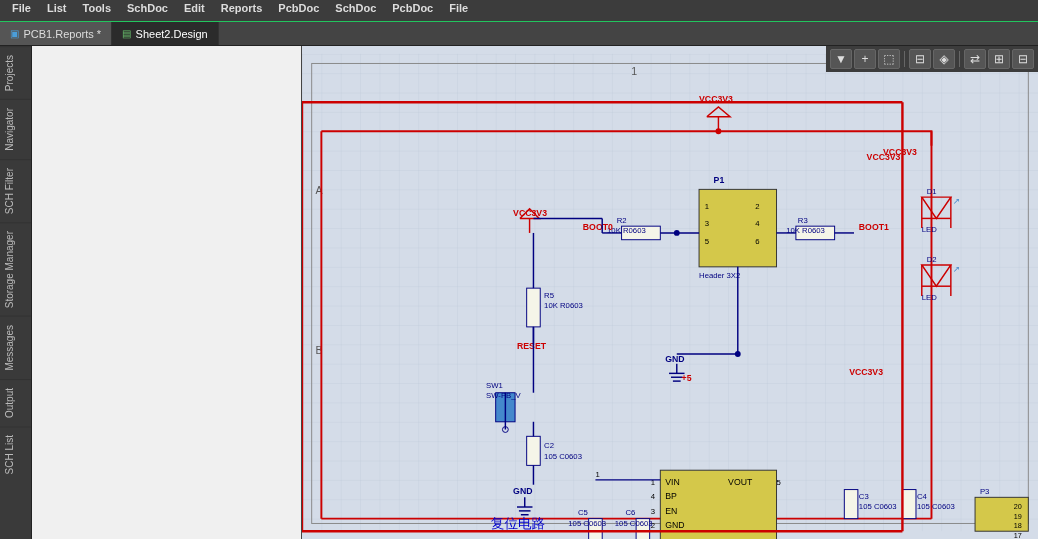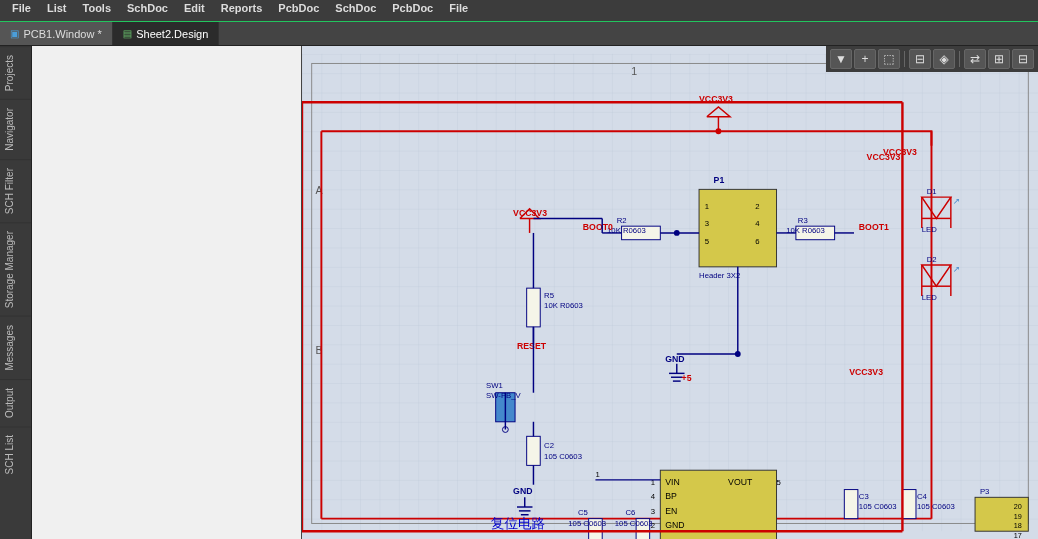--- a/index.html
+++ b/index.html
@@ -154,21 +154,21 @@
   <div class="menu-item">Reports</div>
   <div class="menu-item">PcbDoc</div>
   <div class="menu-item">SchDoc</div>
   <div class="menu-item">PcbDoc</div>
   <div class="menu-item">File</div>
 </div>
 
 <div id="tabbar">
   <div class="tab">
     <span class="tab-icon pcb">▣</span>
-    <span>PCB1.Window *</span>
+    <span>PCB1.Reports *</span>
   </div>
   <div class="tab active">
     <span class="tab-icon sch">▤</span>
     <span>Sheet2.Design</span>
   </div>
 </div>
 
 <div id="main">
 
   <div id="sidebar-left">

